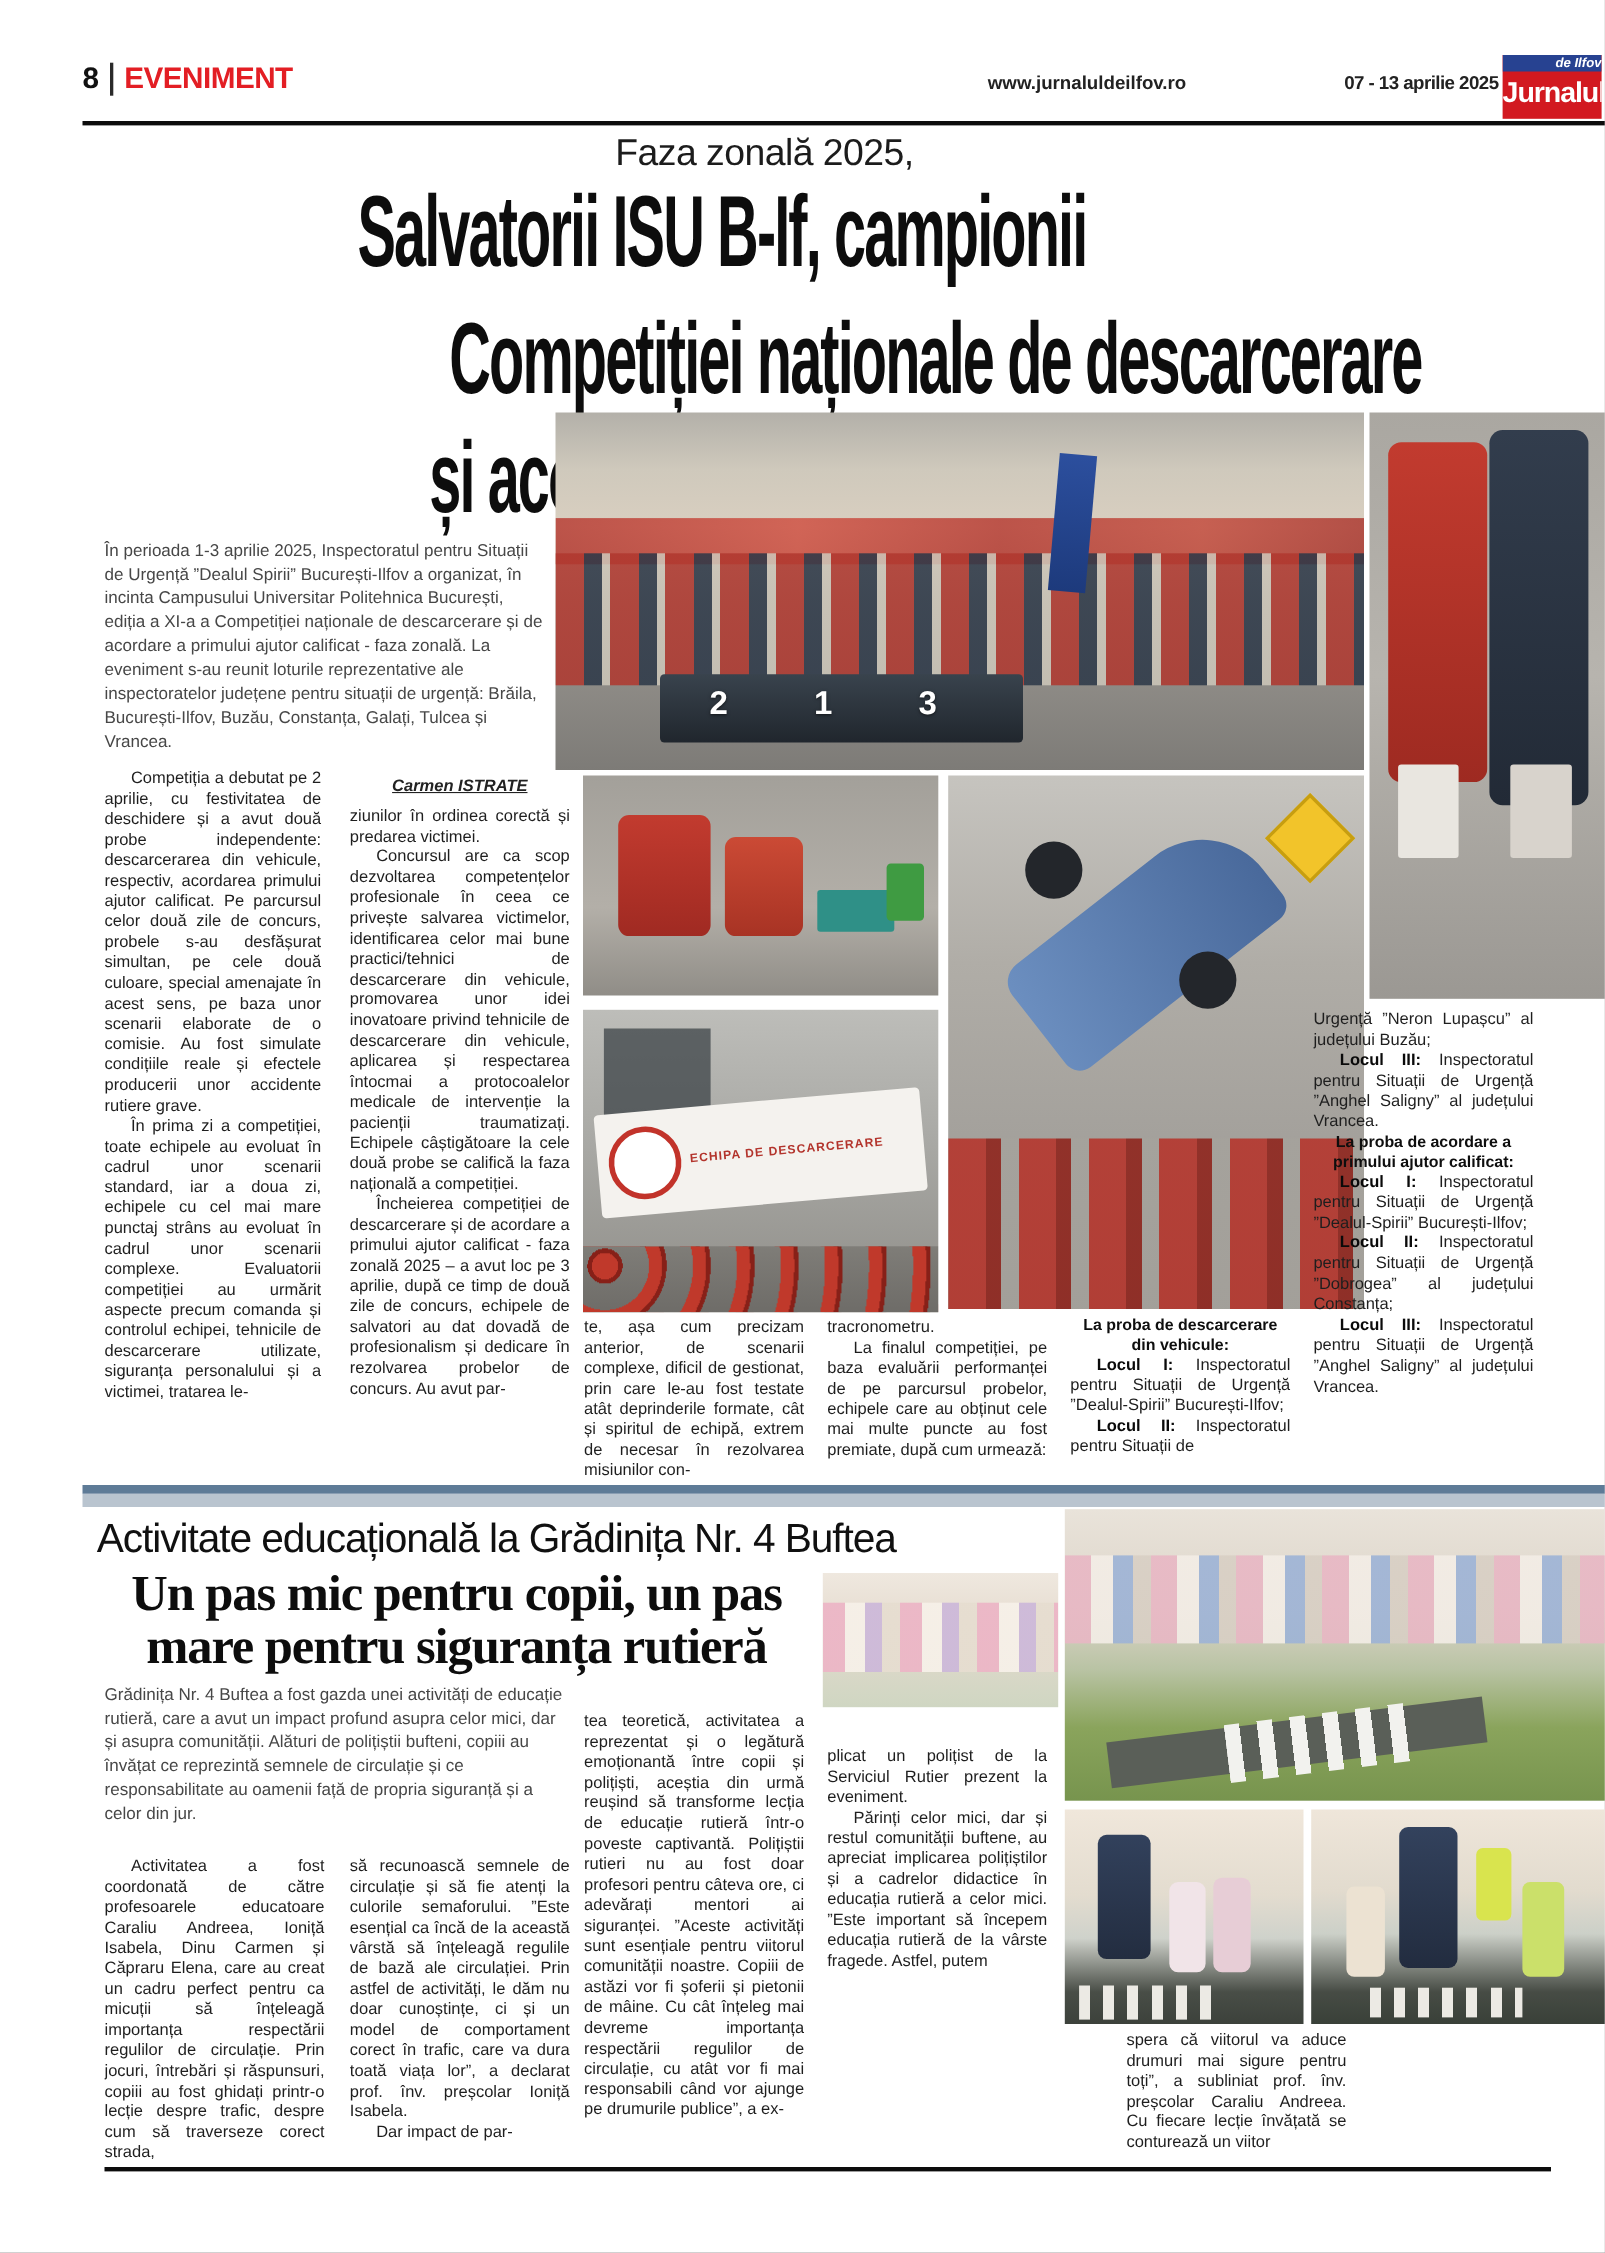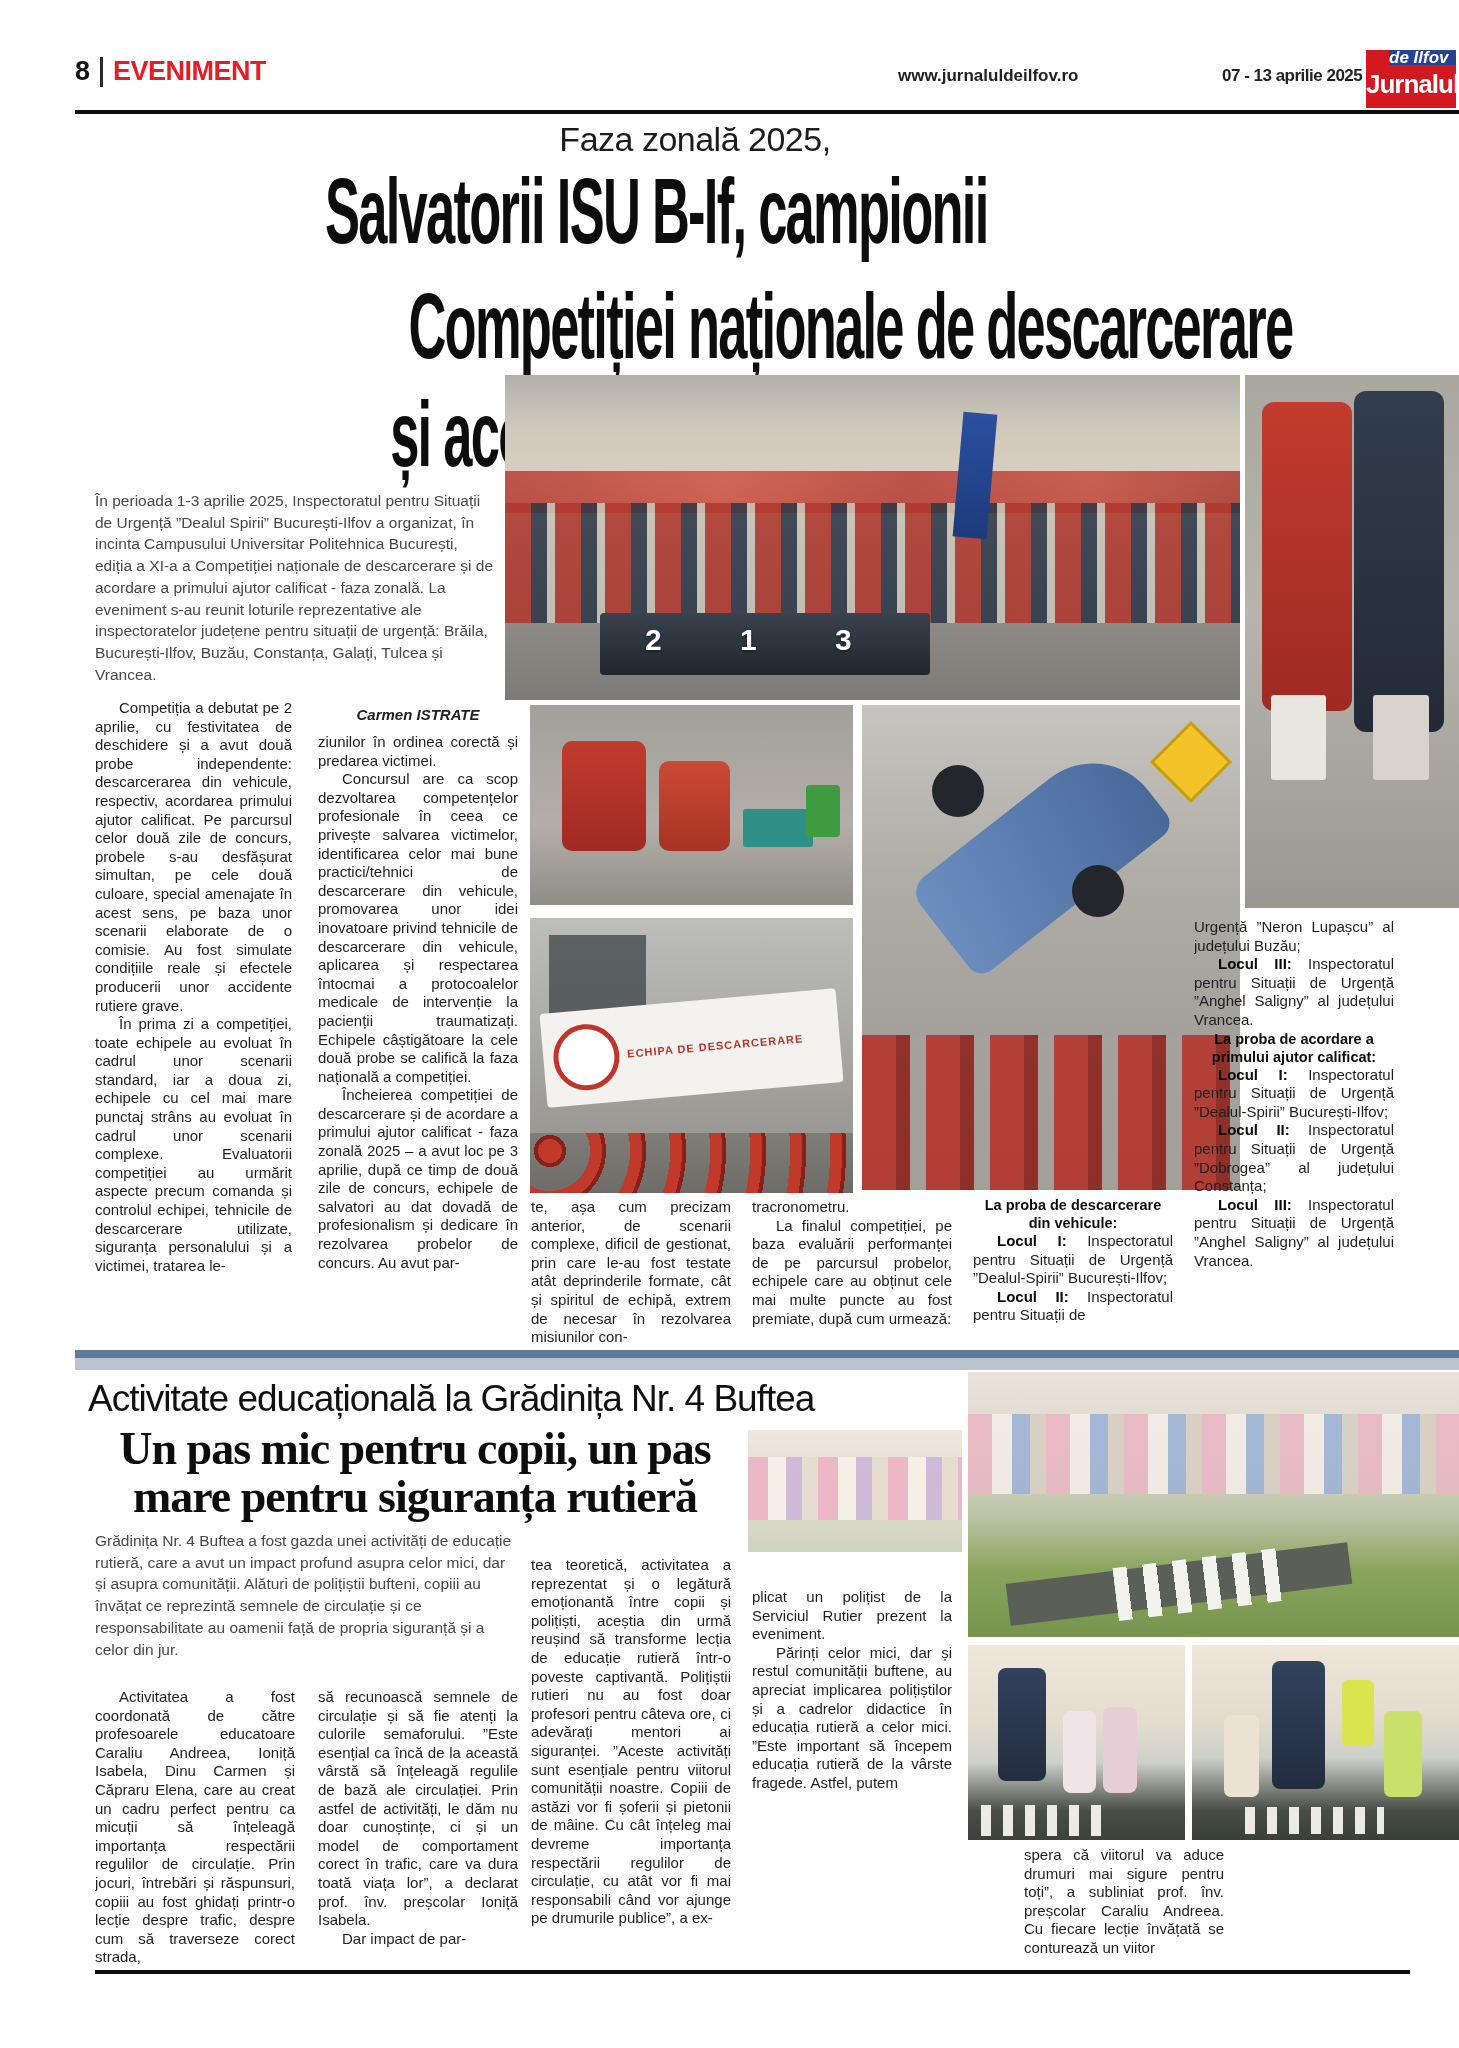--- a/index.html
+++ b/index.html
@@ -7,38 +7,38 @@
         font-family:"Liberation Sans",sans-serif;color:#1f1f1f;}
   
   .hdr-left{position:absolute;left:75px;top:56px;display:flex;align-items:center;gap:10px;}
   .hdr-pageno{font-size:27px;font-weight:bold;color:#111;}
   .hdr-bar{width:3px;height:30px;background:#2a2a2a;}
   .hdr-section{font-size:27px;font-weight:bold;color:#e31e24;letter-spacing:-.5px;}
   .hdr-url{position:absolute;left:898px;top:66px;font-size:17px;font-weight:bold;color:#222;}
   .hdr-date{position:absolute;left:1222px;top:66px;font-size:17px;font-weight:bold;color:#222;letter-spacing:-.5px;}
   .logo{position:absolute;left:1366px;top:50px;width:90px;height:58px;background:#d21920;
         display:flex;flex-direction:column;overflow:hidden;}
-  .logo-band{height:15px;background:#274291;color:#fff;font-size:17px;font-weight:bold;
-        font-style:italic;text-align:left;line-height:15px;margin-left:23px;}
+  .logo-band{height:15px;background:#274291;color:#fff;font-size:12px;font-weight:bold;
+        font-style:italic;text-align:right;line-height:15px;}
   .logo-main{flex:1;color:#fff;font-size:26px;font-weight:bold;text-align:center;line-height:38px;
         letter-spacing:-1px;}
   .top-rule{position:absolute;left:75px;top:110px;width:1384px;height:4px;background:#0c0c0c;}
   
   .a1-kicker{position:absolute;left:75px;top:120px;width:1240px;text-align:center;
         font-size:34px;color:#1c1c1c;letter-spacing:-.5px;}
   .a1-hl{position:absolute;left:75px;width:990px;text-align:center;}
   .a1-hl span{display:inline-block;font-size:92px;line-height:1;font-weight:bold;color:#0d0d0d;
         letter-spacing:-3px;white-space:nowrap;transform:scaleX(.57);transform-origin:center;}
   .hl1{top:165px;} .hl2{top:280px;} .hl3{top:388px;}
   
   .intro{position:absolute;font-size:15.5px;line-height:21.7px;color:#474747;text-align:left;}
   .intro-1{left:95px;top:490px;width:402px;}
   .intro-2{left:95px;top:1530px;width:418px;}
   .byline{position:absolute;left:318px;top:706px;width:200px;text-align:center;
-        font-size:15px;font-weight:bold;font-style:italic;color:#222;}
+        font-size:15px;font-weight:bold;font-style:italic;text-decoration:underline;color:#222;}
   .col{position:absolute;width:200px;font-size:15px;line-height:18.6px;text-align:justify;
         overflow:hidden;color:#1e1e1e;}
   .col p{margin:0;}
   .col p.ind{text-indent:24px;}
   .c1a{left:95px;top:699px;width:197px;height:612px;}
   .c2a{left:318px;top:733px;height:612px;}
   .c3a{left:531px;top:1198px;height:152px;}
   .c4a{left:752px;top:1198px;height:152px;}
   .c5a{left:973px;top:1196px;height:154px;}
   .c6a{left:1194px;top:918px;height:414px;}

